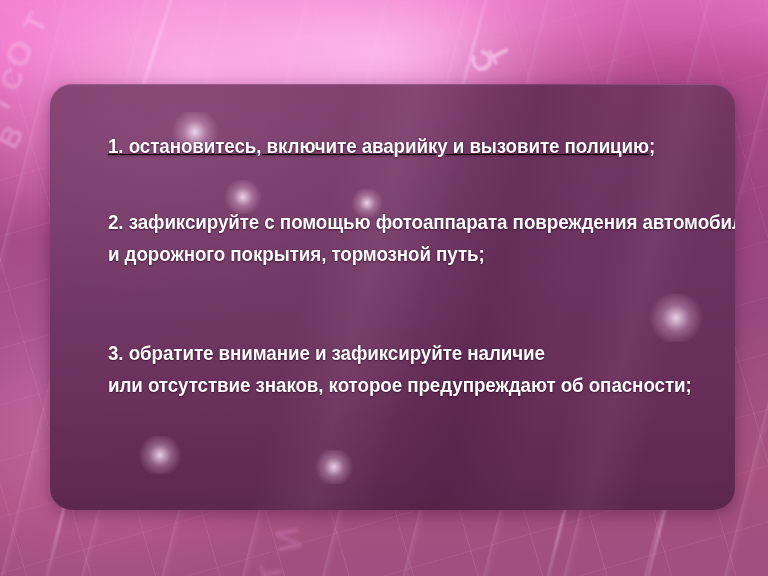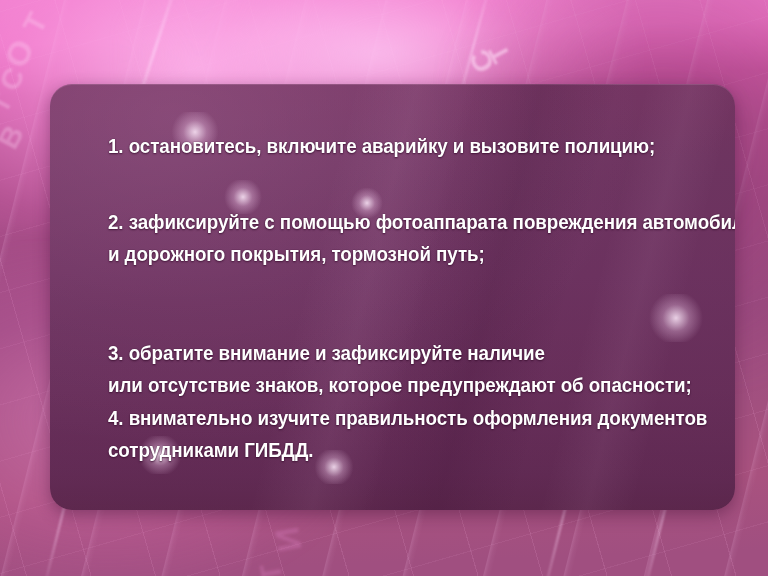--- a/index.html
+++ b/index.html
@@ -248,31 +248,27 @@
     <div class="panel-shine"></div>
 
     <div class="sparkle" style="left:118px; top:28px; width:54px; height:40px;"></div>
     <div class="sparkle" style="left:172px; top:96px; width:42px; height:34px;"></div>
     <div class="sparkle" style="left:300px; top:104px; width:34px; height:30px;"></div>
     <div class="sparkle" style="left:596px; top:210px; width:60px; height:48px;"></div>
     <div class="sparkle" style="left:86px; top:352px; width:48px; height:38px;"></div>
     <div class="sparkle" style="left:262px; top:366px; width:44px; height:34px;"></div>
 
     <div id="list">
-        <div class="item" style="top: 46px;">
+        <div class="item" style="top: 46px; text-decoration: underline;">
           <div class="line">1. остановитесь, включите аварийку и вызовите полицию;</div>
         </div>
         <div class="item" style="top: 122px;">
           <div class="line">2. зафиксируйте с помощью фотоаппарата повреждения автомобиля</div>
           <div class="line">и дорожного покрытия, тормозной путь;</div>
         </div>
         <div class="item" style="top: 222px; margin-top: 31px;">
           <div class="line">3. обратите внимание и зафиксируйте наличие</div>
           <div class="line">или отсутствие знаков, которое предупреждают об опасности;</div>
         </div>
-        <div class="item" style="top: 318px;">
-          <div class="line">4. внимательно изучите правильность оформления документов</div>
-          <div class="line">сотрудниками ГИБДД.</div>
-        </div>
       </div>
   </div>
 
 </div>
 
 </body></html>

